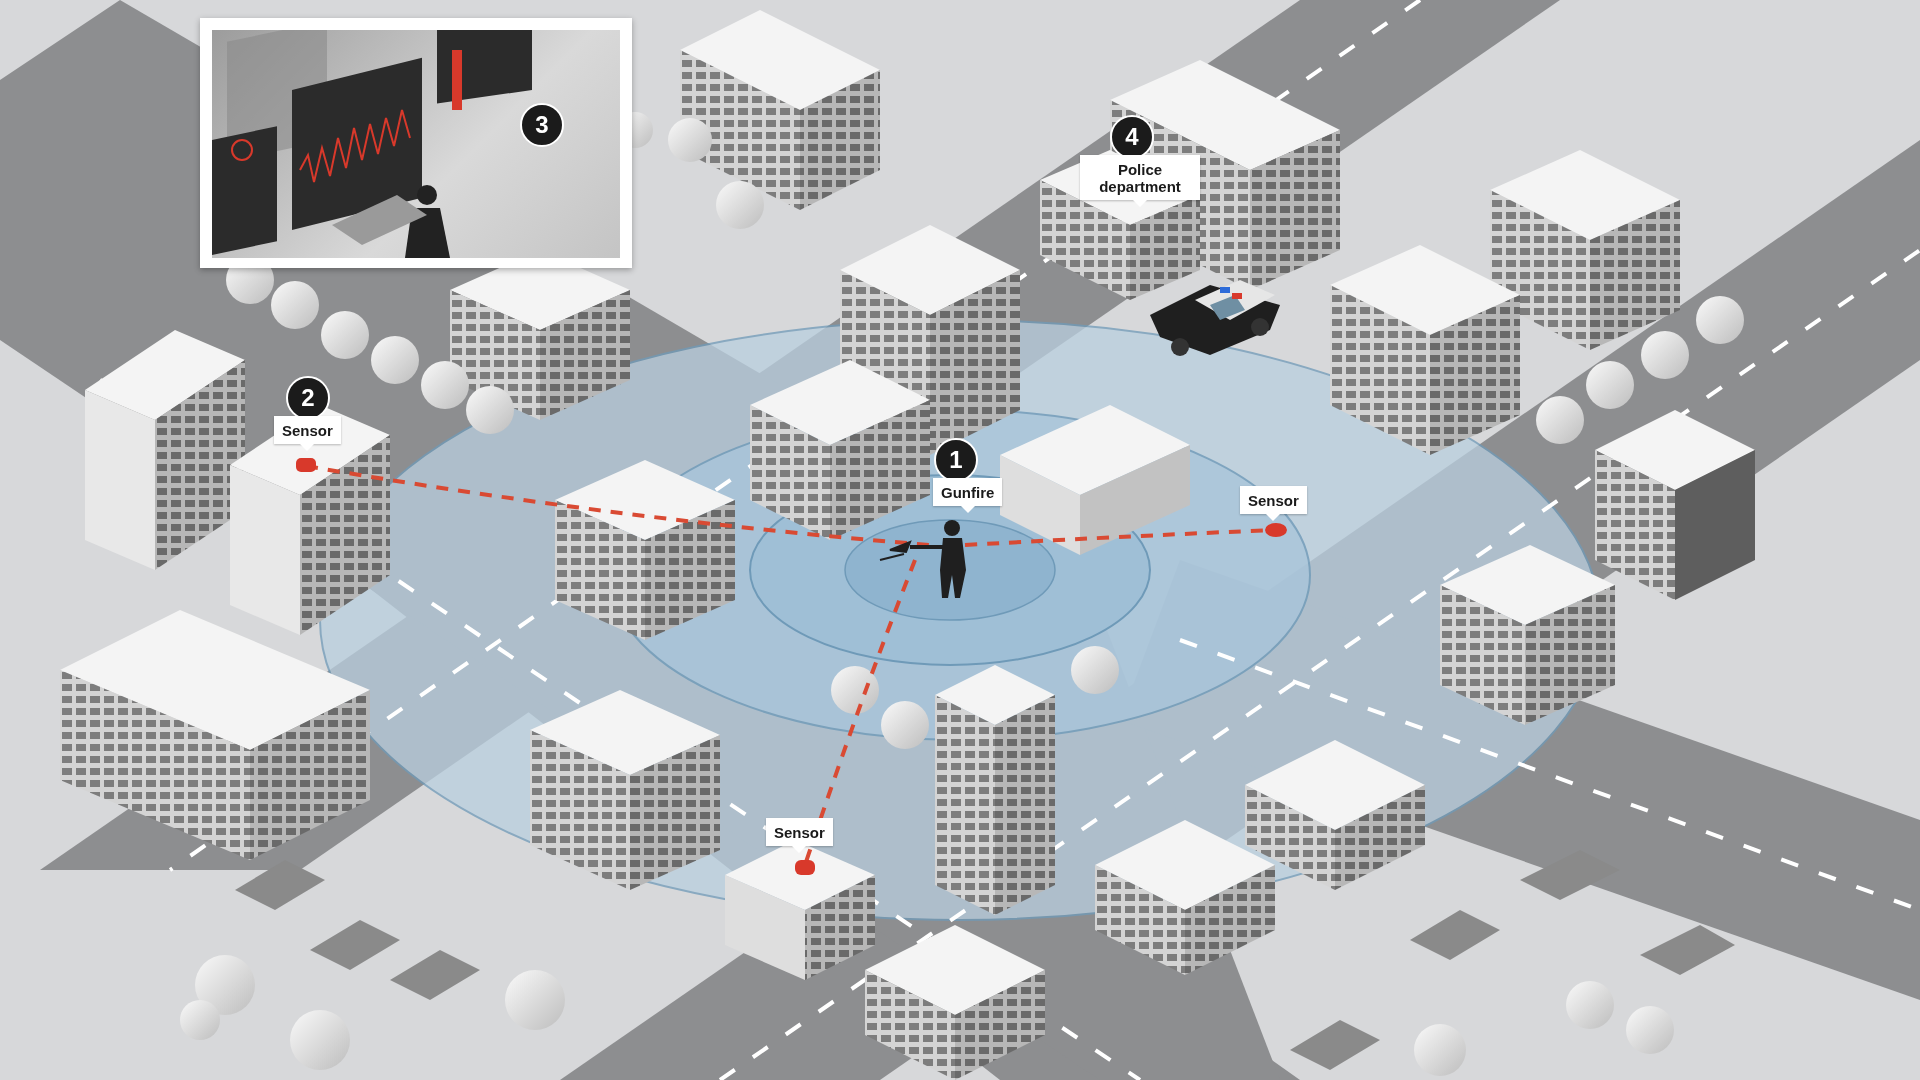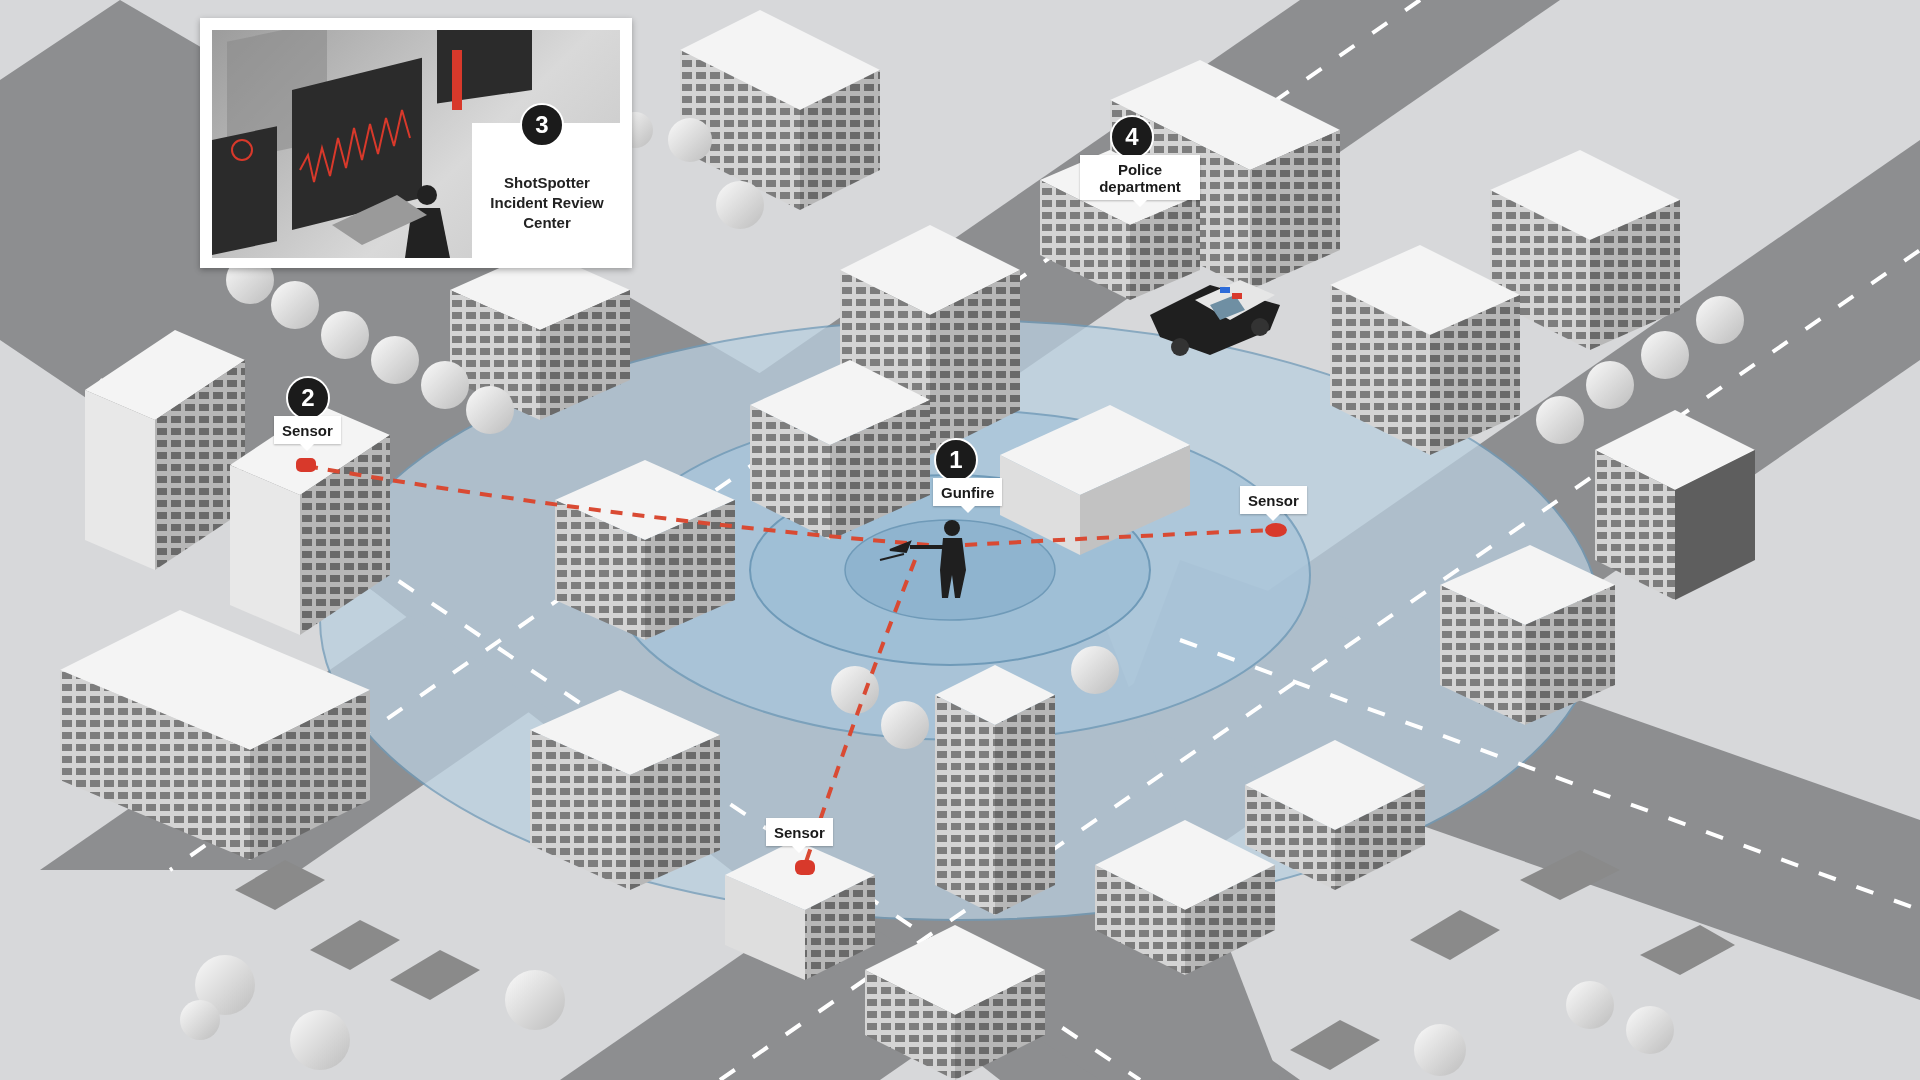--- a/index.html
+++ b/index.html
@@ -240,25 +240,20 @@
       <g fill="#d8392b">
           <rect x="240" y="20" width="10" height="60"></rect>
         </g>
       <g fill="#222">
           <circle cx="215" cy="165" r="10"></circle>
           <path d="M200,178 l28,0 l10,50 l-45,0 z"></path>
         </g>
       <polygon points="120,195 185,165 215,185 150,215" fill="#9a9a9a"></polygon>
     </svg>
   </div>
-  <div class="inset-text">
-    <div>ShotSpotter</div>
-    <div>Incident Review</div>
-    <div>Center</div>
-  </div>
   <div class="badge" style="left:320px;top:85px;">3</div>
 </div>
 
 <div class="badge" style="left:934px;top:438px;">1</div>
 <div class="callout" style="left:921px;top:478px;margin-left:12px;">Gunfire</div>
 
 <div class="badge" style="left:286px;top:376px;">2</div>
 <div class="callout" style="left:274px;top:416px;">Sensor</div>
 
 <div class="callout" style="left:1240px;top:486px;">Sensor</div>

